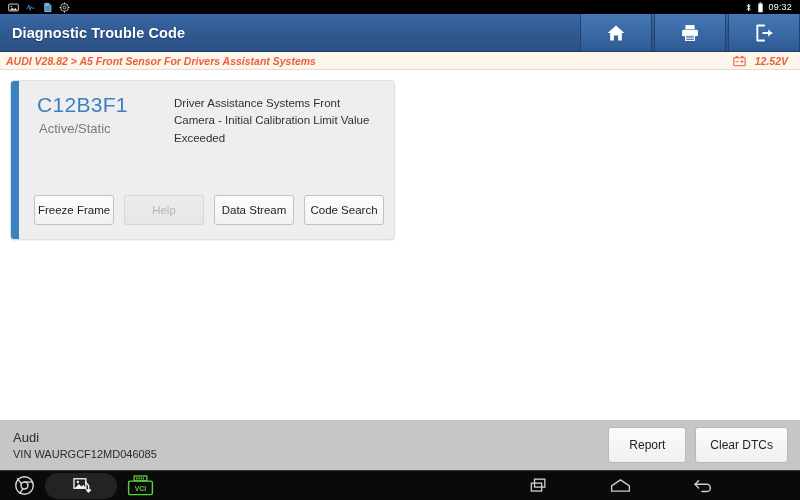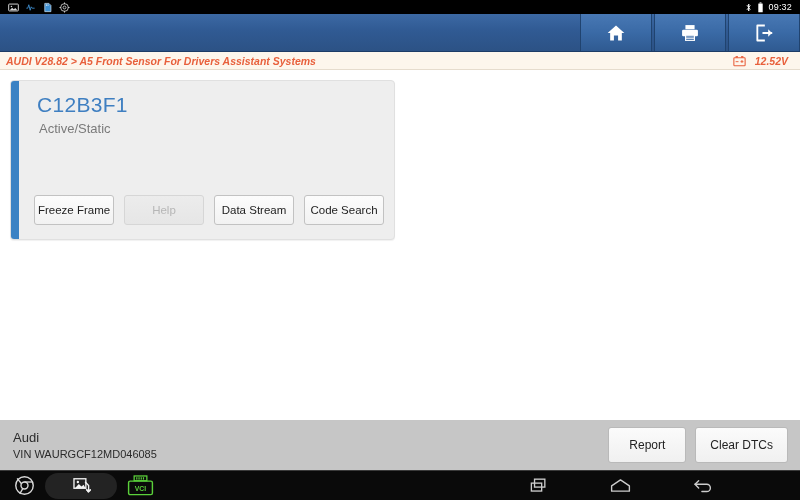--- a/index.html
+++ b/index.html
@@ -191,20 +191,21 @@
       </svg>
       <svg class="sb-ico" width="7" height="11" viewBox="0 0 8 16">
         <rect x="2.6" y="0.6" width="2.8" height="1.4" fill="#ffffff"></rect>
         <rect x="0.8" y="2" width="6.4" height="13" rx="0.6" fill="#ffffff"></rect>
       </svg>
       <span class="sb-time">09:32</span>
     </div>
   </div>
 
   <div class="titlebar">
+    <div class="title">Diagnostic Trouble Code</div>
     <div class="hdr-btns">
       <div class="hdr-btn">
         <svg width="20" height="20" viewBox="0 0 24 24">
           <path d="M12 3 L22 12 H19 V21 H14.5 V15 H9.5 V21 H5 V12 H2 Z" fill="#ffffff"></path>
         </svg>
       </div>
       <div class="hdr-btn">
         <svg width="20" height="20" viewBox="0 0 24 24">
           <rect x="6.5" y="2.5" width="11" height="5" fill="#ffffff"></rect>
           <rect x="2.5" y="8" width="19" height="8" rx="1.5" fill="#ffffff"></rect>
@@ -240,20 +241,21 @@
   </div>
 
   <div class="content">
     <div class="dtc-card">
       <div class="dtc-accent"></div>
       <div class="dtc-body">
         <div class="dtc-left">
           <div class="dtc-code">C12B3F1</div>
           <div class="dtc-status">Active/Static</div>
         </div>
+        <div class="dtc-desc">Driver Assistance Systems Front Camera - Initial Calibration Limit Value Exceeded</div>
       </div>
       <div class="dtc-actions">
         <div class="act-btn">Freeze Frame</div>
         <div class="act-btn disabled">Help</div>
         <div class="act-btn">Data Stream</div>
         <div class="act-btn">Code Search</div>
       </div>
     </div>
   </div>
 

